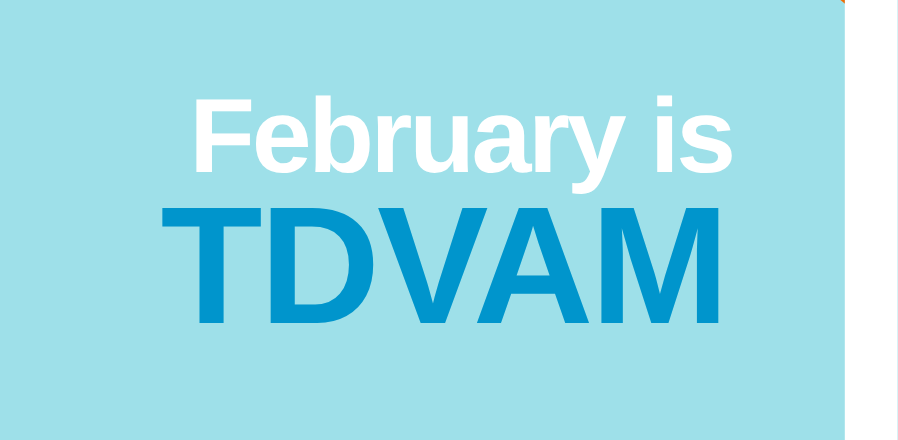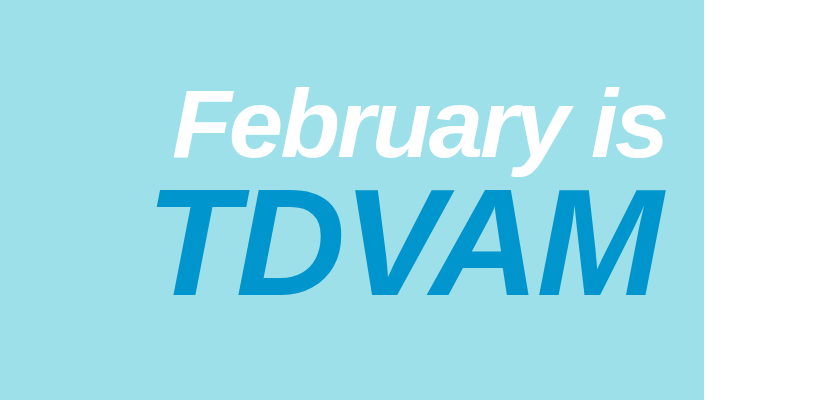--- a/index.html
+++ b/index.html
@@ -8,25 +8,24 @@
   }
   body {
     width: 816px;
     height: 400px;
     overflow: hidden;
     font-family: "Liberation Sans", sans-serif;
   }
 
   #poster {
     position: relative;
-    width: 704px;
+    width: 768px;
     height: 400px;
     background: #9EE0E9;
     overflow: hidden;
-    font-style: italic;
   }
 
   
   #decor-layer {
     position: absolute;
     top: 0;
     left: 0;
     width: 816px;
     height: 400px;
     pointer-events: none;

